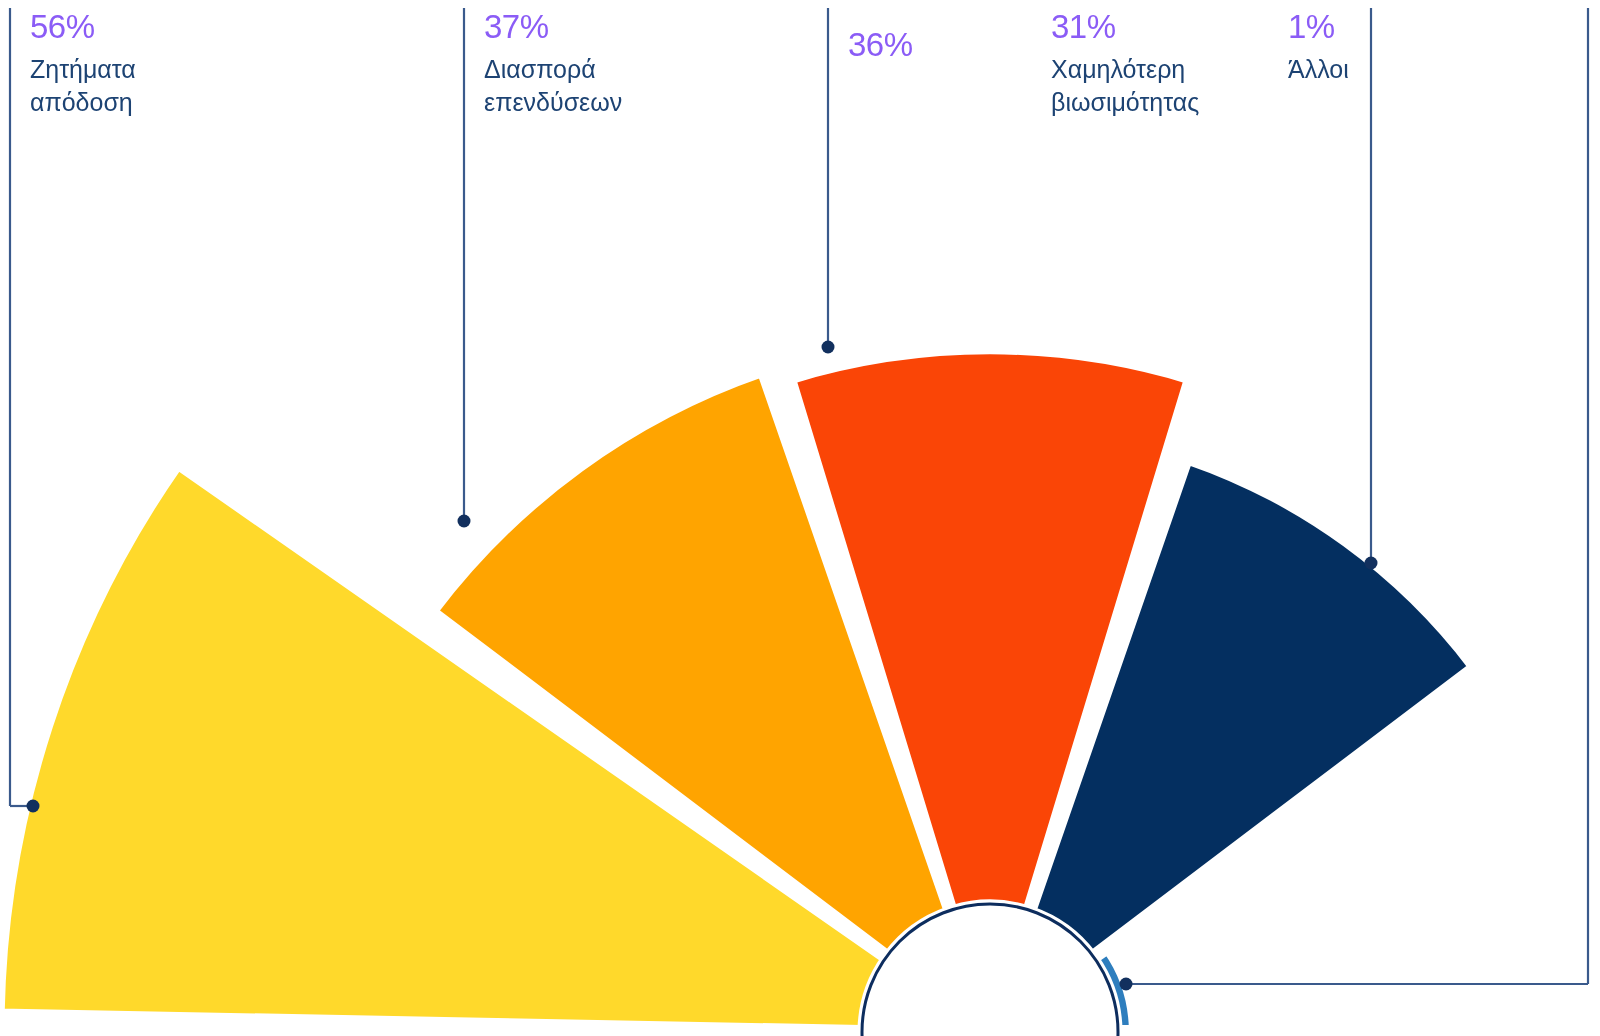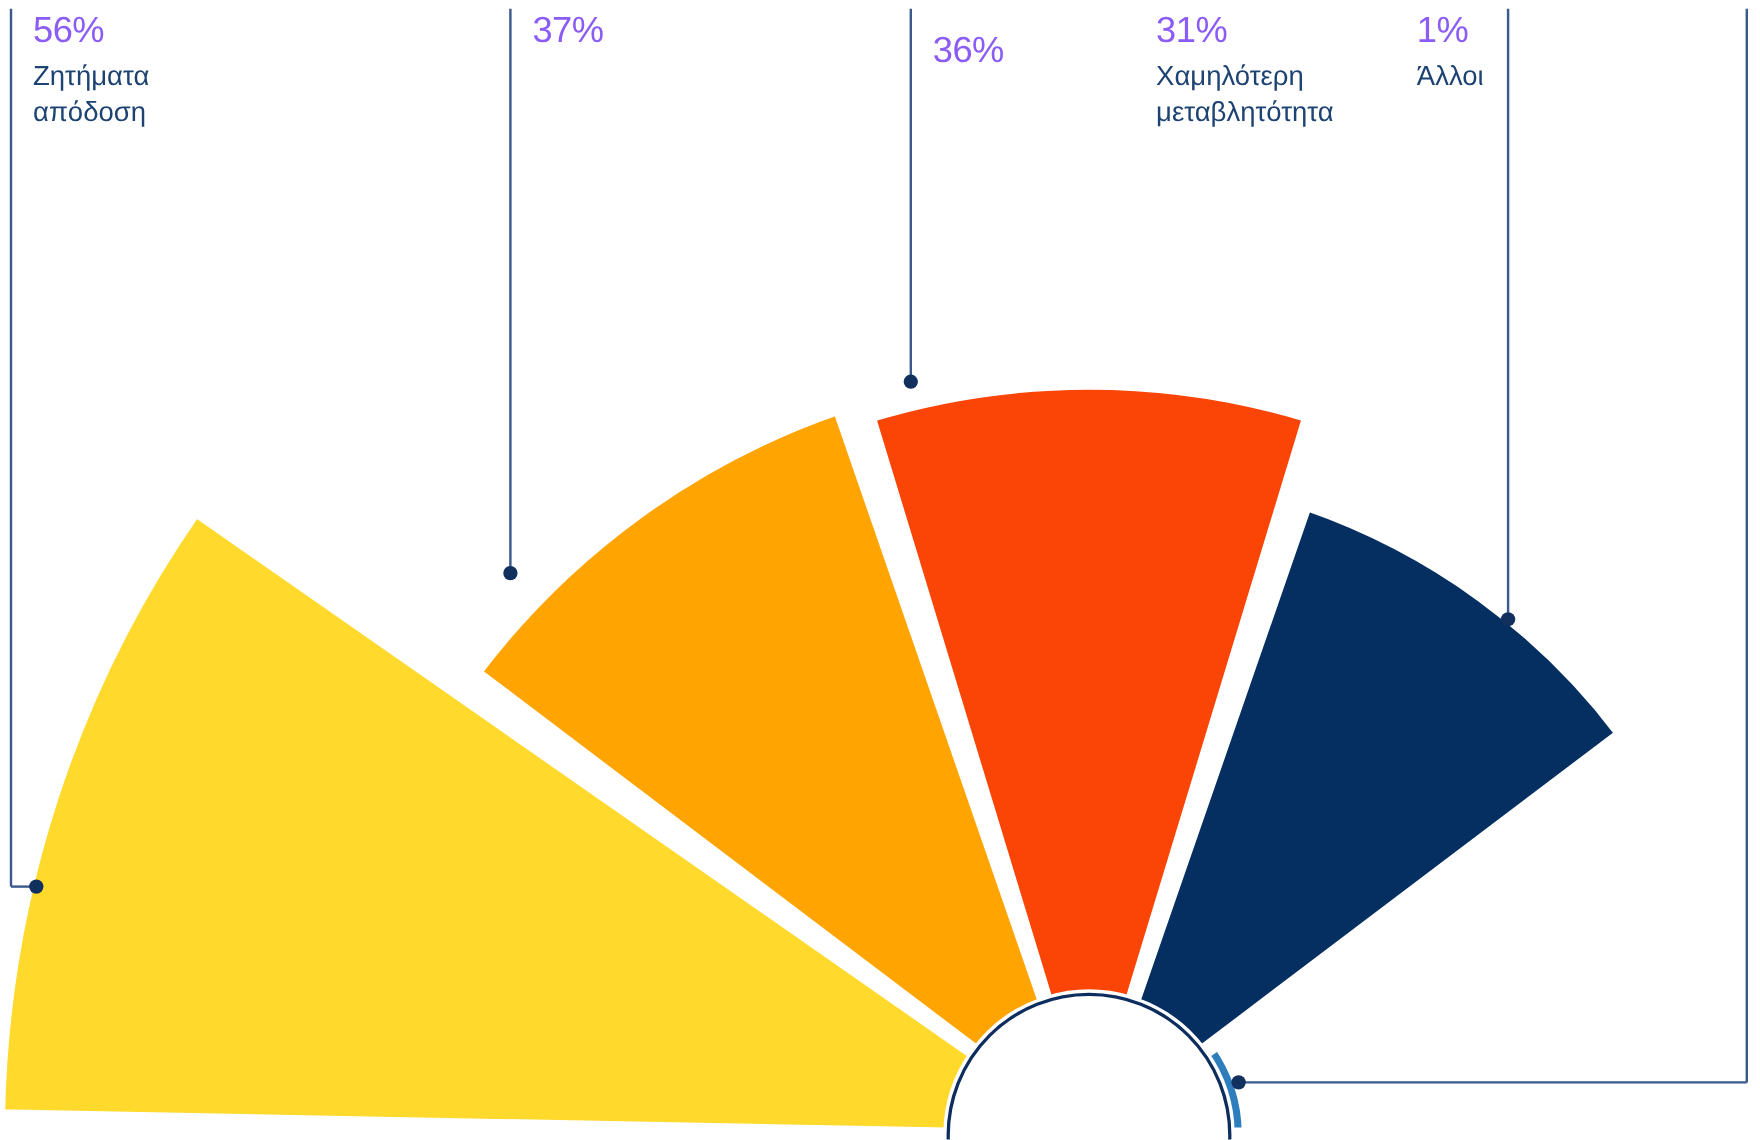--- a/index.html
+++ b/index.html
@@ -99,30 +99,32 @@
   </svg>
 
   <div class="callout align-left" id="callout-0">
     <div class="pct">56%</div>
     <div class="desc">Ζητήματα
 απόδοση</div>
   </div>
 
   <div class="callout align-left" id="callout-1">
     <div class="pct">37%</div>
+    <div class="desc">Διασπορά
+επενδύσεων</div>
   </div>
 
   <div class="callout align-left" id="callout-2">
     <div class="pct">36%</div>
   </div>
 
   <div class="callout align-right" id="callout-3">
     <div class="pct">31%</div>
     <div class="desc">Χαμηλότερη
-μεταβλητότητα</div>
+βιωσιμότητας</div>
   </div>
 
   <div class="callout align-right" id="callout-4">
     <div class="pct">1%</div>
     <div class="desc">Άλλοι</div>
   </div>
 
 </div>
 
 </body></html>

